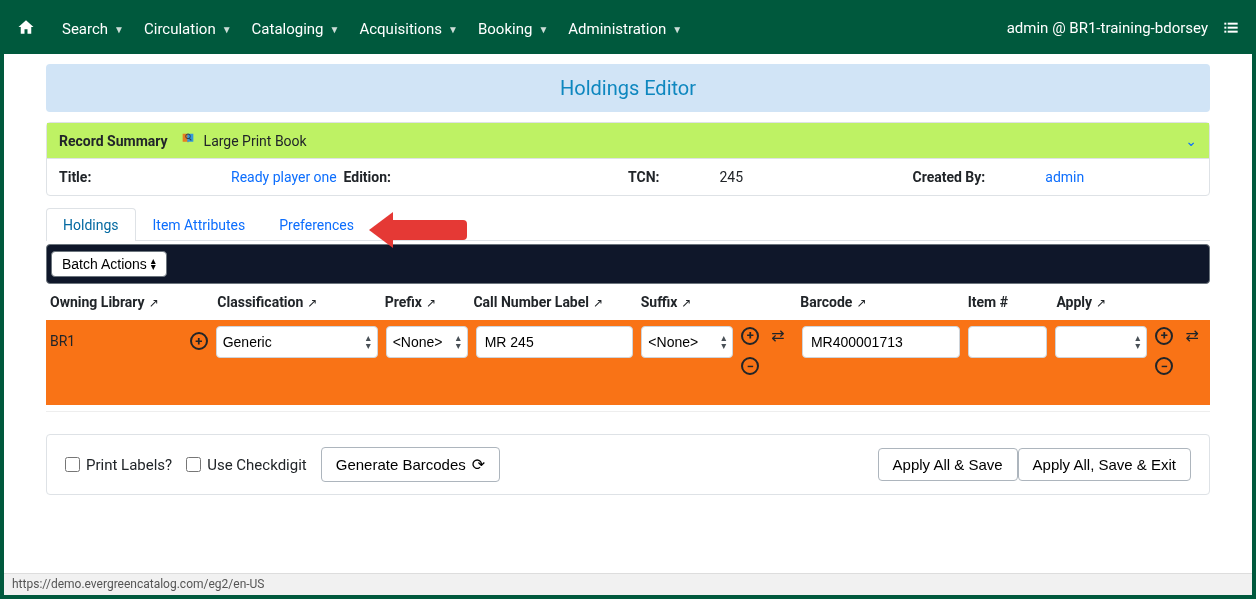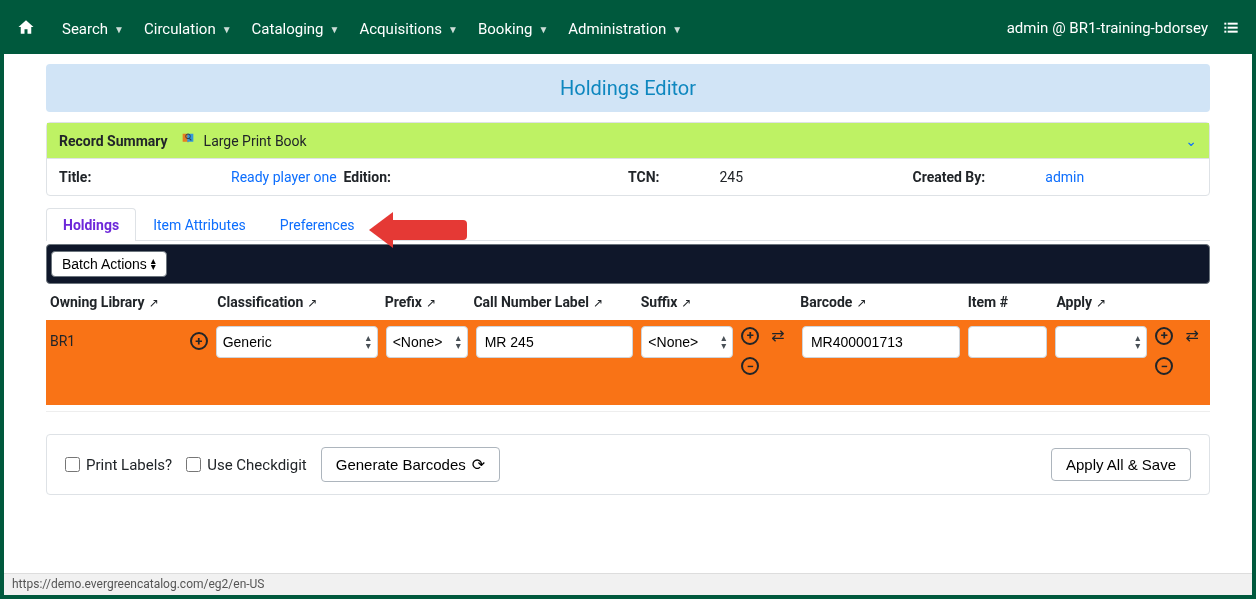--- a/index.html
+++ b/index.html
@@ -31,21 +31,21 @@
 .panel-toggle { margin-left: auto; color: #0d6efd; font-size: 14px; cursor: pointer; }
 .panel-row { display: flex; padding: 10px 12px; }
 .field-label { font-weight: 700; width: 100px; }
 a.link { color: #0d6efd; text-decoration: none; cursor: pointer; }
 .panel-col { flex: 1 1 0; display:flex; }
 .panel-col .field-label { width: auto; margin-right: 60px;}
 .panel-col:nth-child(1) .field-label{width:112px;}
 
 .tabs { display: flex; margin-top: 12px; border-bottom: 1px solid #dee2e6; }
 .tab { padding: 8px 16px; border: 1px solid transparent; border-bottom: none; cursor: pointer; color: #0d6efd; border-radius: 4px 4px 0 0; margin-bottom: -1px; }
-.tab.active { border-color: #dee2e6 #dee2e6 #fff; color: #6d28d9; background: #fff; font-weight: bold; }
+.tab.active { border-color: #dee2e6 #dee2e6 #fff; color: #0369a1; background: #fff; }
 
 .arrow-annot { position: absolute; left: 383px; top: 216px; pointer-events:none; }
 .arrow-body { width: 80px; height: 20px; background: #e53935; border-radius: 4px; position: relative; }
 .arrow-head { position: absolute; left: -18px; top: -8px; width: 0; height: 0; border-top: 18px solid transparent; border-bottom: 18px solid transparent; border-right: 24px solid #e53935; }
 
 .batch-bar { border: 1px solid #6c757d; border-radius: 4px; padding: 6px 4px; margin-top: 3px; background:#0f172a;}
 .batch-btn { border: 1px solid #6c757d; border-radius: 4px; background: #fff; padding: 4px 10px; font-size: 14px; cursor: pointer; display:inline-flex; align-items:center;}
 .spin-arrows { margin-left: 4px; display:inline-flex; flex-direction:column; line-height:6px; font-size:10px;}
 
 .grid-header { display: flex; padding: 10px 0 10px 0; font-weight: 700; font-size: 14px; }
@@ -282,18 +282,21 @@
         <span>Use Checkdigit</span>
       </label>
       <button class="btn">
         <span>Generate Barcodes</span>
         <span class="refresh">⟳</span>
       </button>
       <div class="footer-right">
         <button class="btn">
             <span>Apply All &amp; Save</span>
           </button>
+        <button class="btn">
+            <span>Apply All, Save &amp; Exit</span>
+          </button>
       </div>
     </div>
   </div>
 
   <div class="status-bar">https://demo.evergreencatalog.com/eg2/en-US</div>
 </div>
 
 </body></html>

